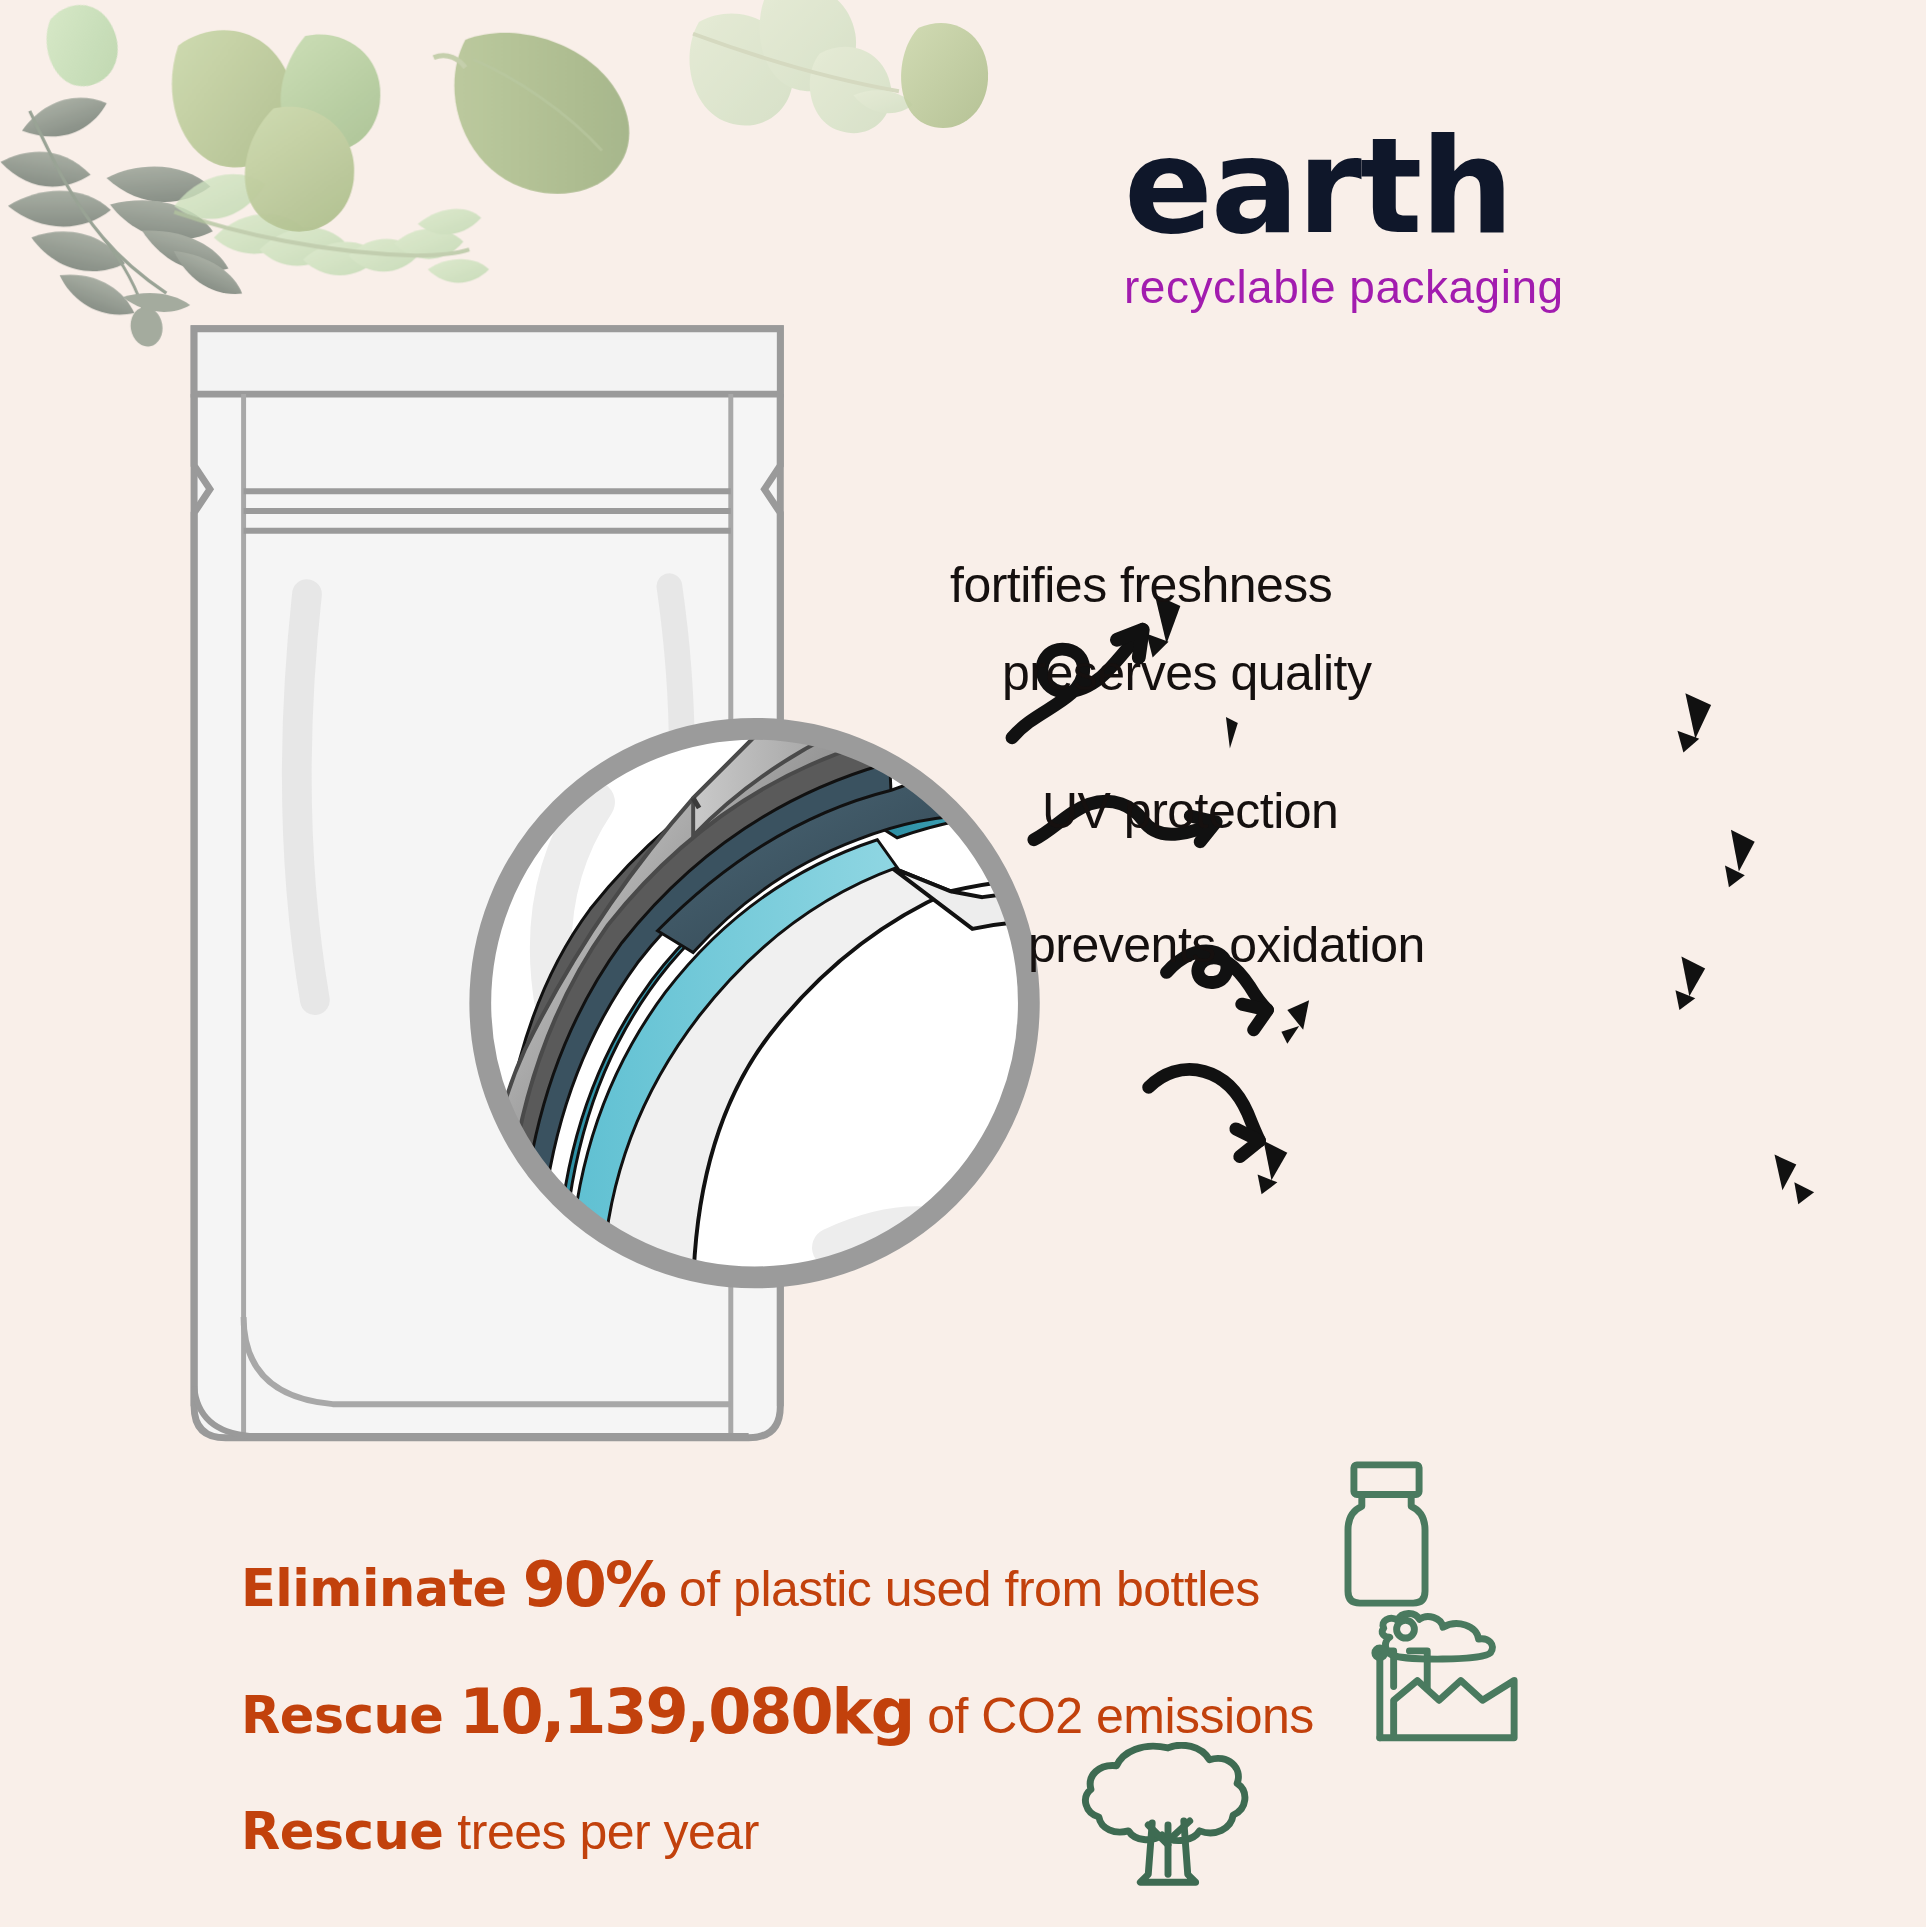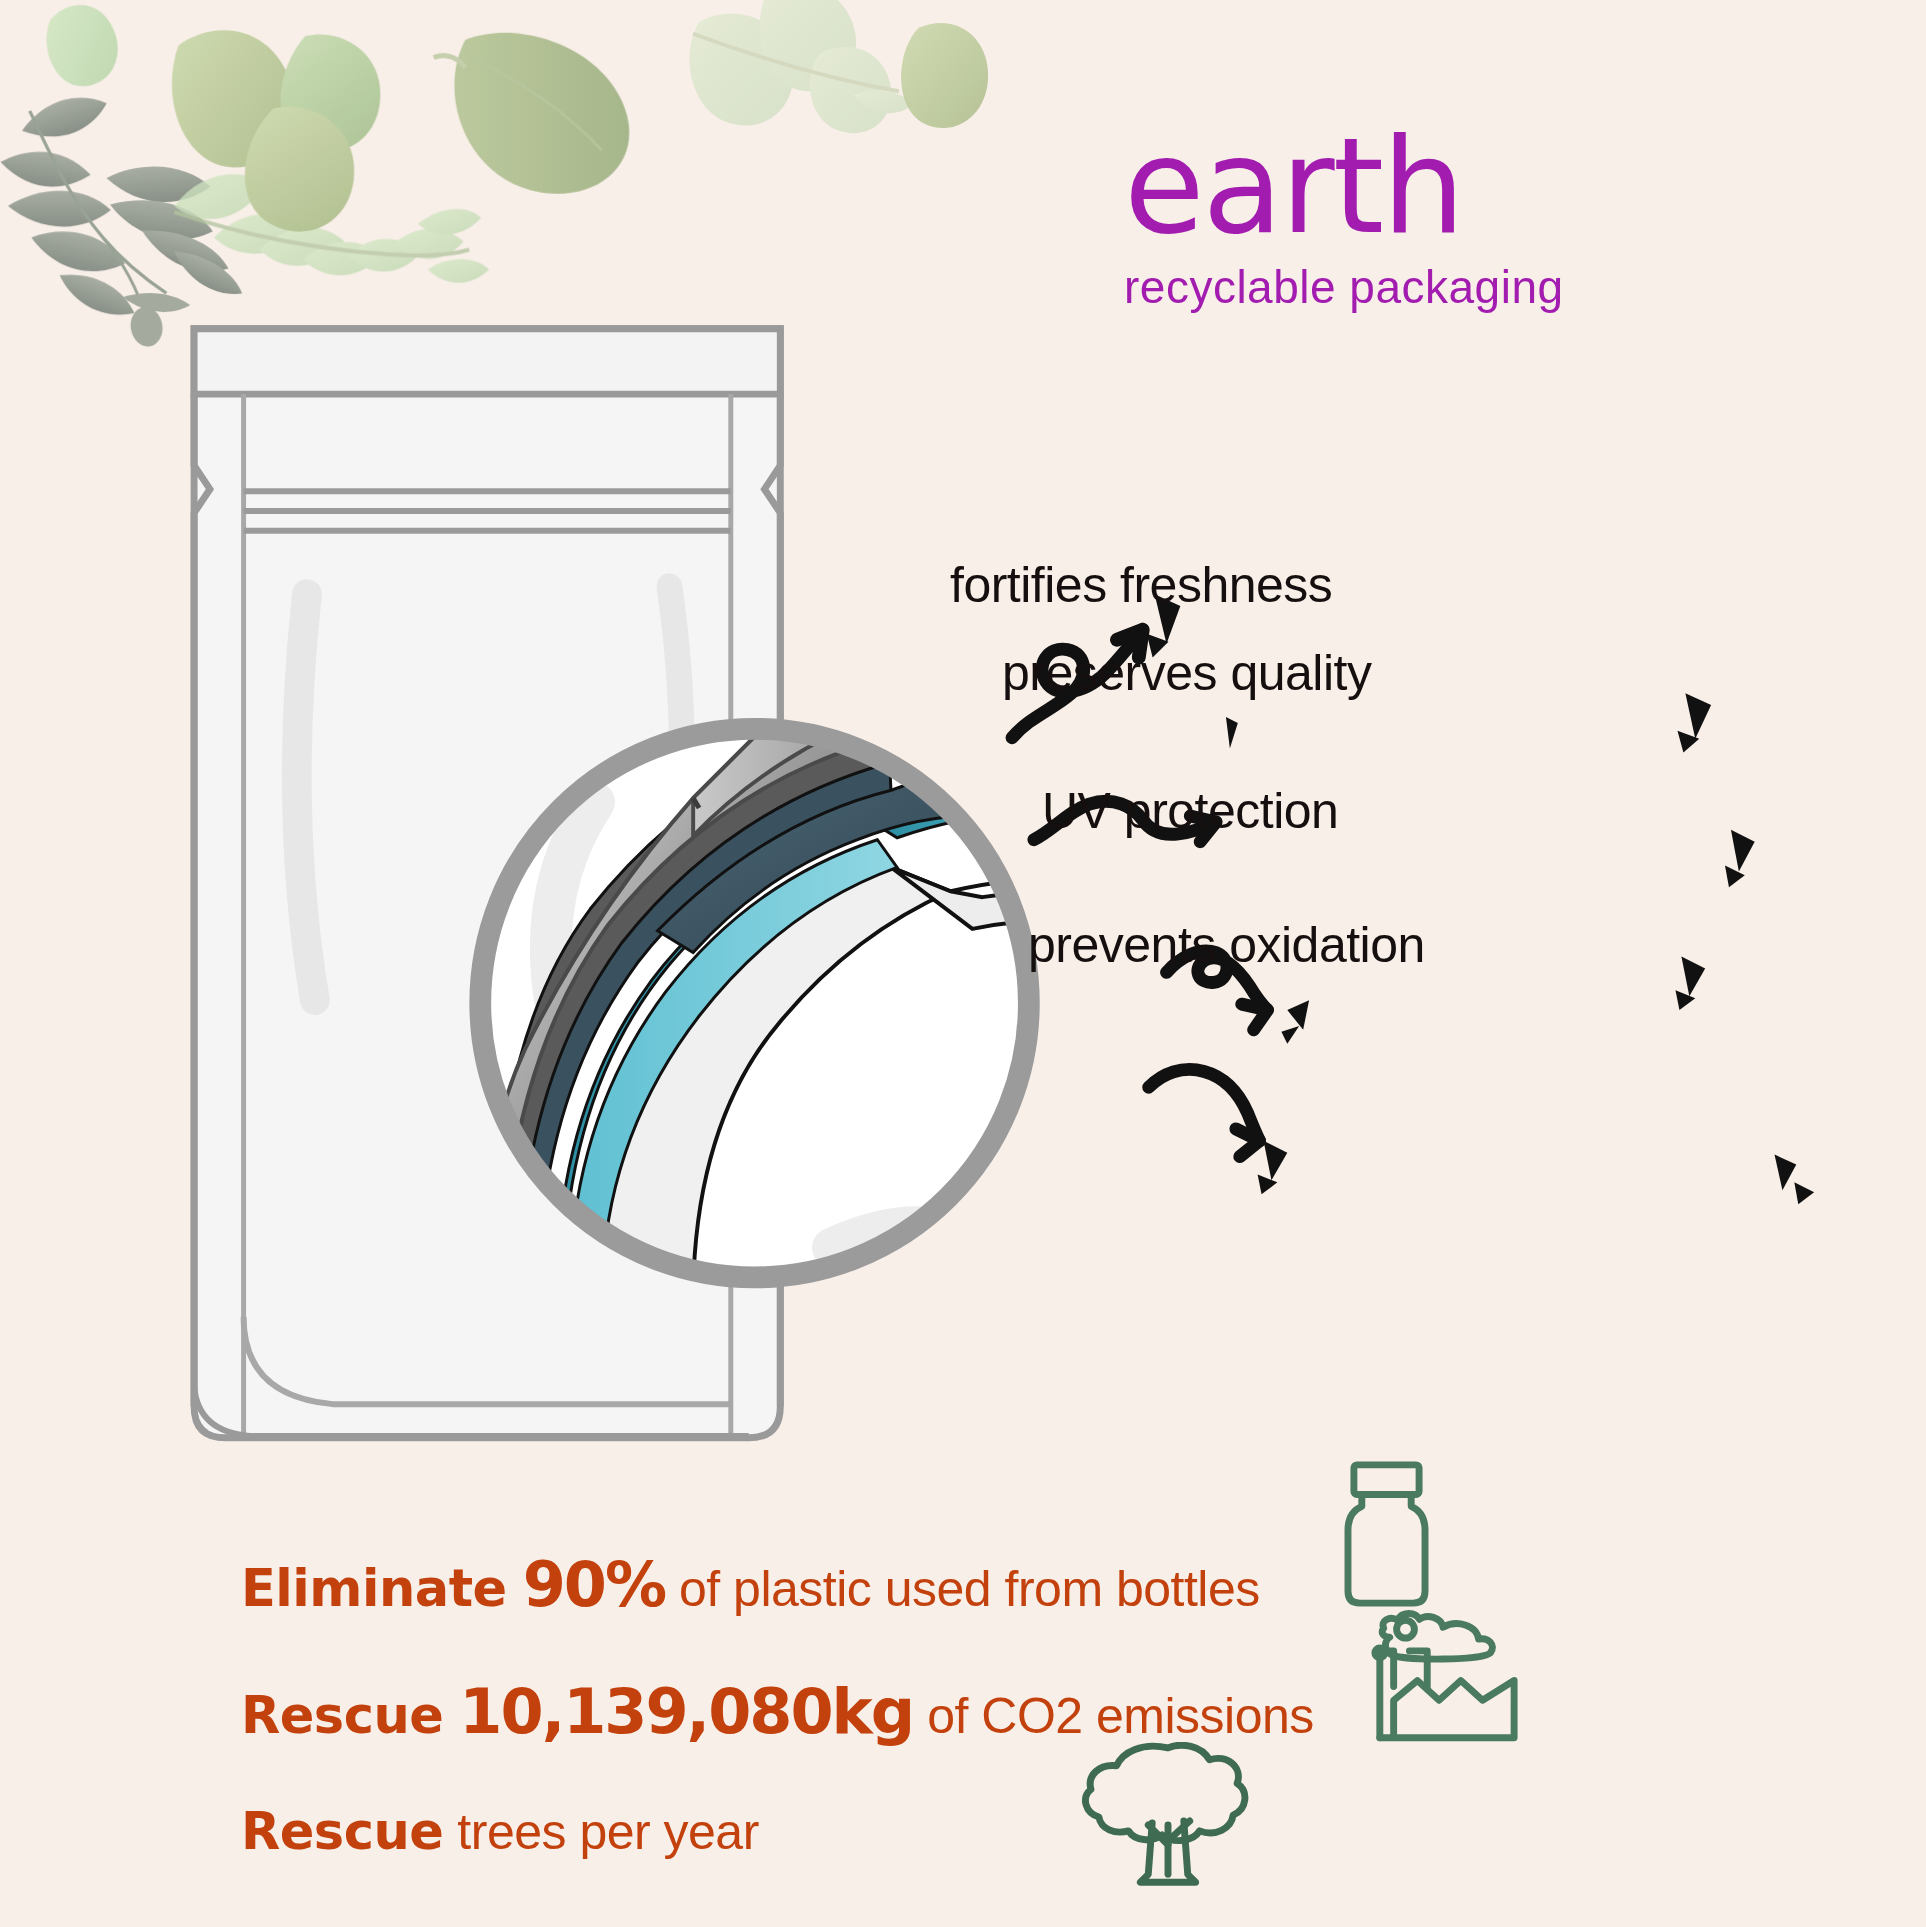--- a/index.html
+++ b/index.html
@@ -12,22 +12,22 @@
     position:relative;
   }
   #stage{position:absolute;inset:0;width:1927px;height:1928px;}
 
   
   .leafdeco{position:absolute;left:0;top:0;width:990px;height:416px;pointer-events:none;}
 
   
   .headline{position:absolute;left:1124px;top:127px;width:792px;}
   .h-earth{
-    font-size:131px;font-weight:normal;line-height:0.92;
-    color:#a21caf;letter-spacing:-2px;
+    font-size:131px;font-weight:bold;line-height:0.92;
+    color:#0f172a;letter-spacing:-2px;
     font-family:"DejaVu Sans", sans-serif;
   }
   .h-friendly{
     font-size:150px;font-weight:300;line-height:0.92;
     color:#4a7a5f;letter-spacing:-3px;margin-top:-8px;
     font-family:"Liberation Sans", sans-serif;
   }
   .h-sub{
     font-size:46px;color:#a21caf;margin-top:12px;letter-spacing:0.5px;
     font-family:"Liberation Sans", sans-serif;font-weight:400;

